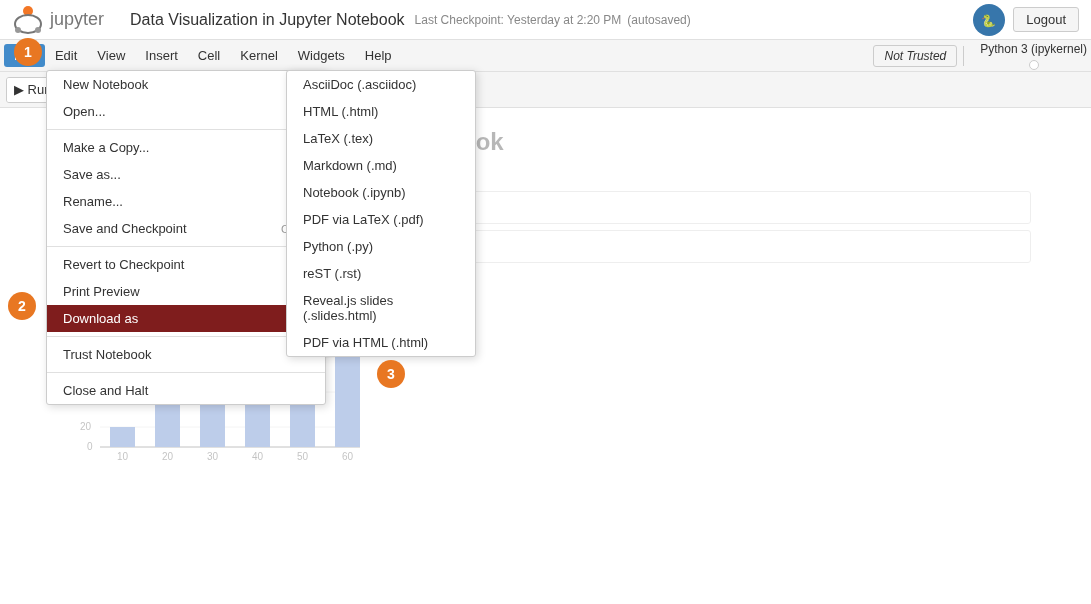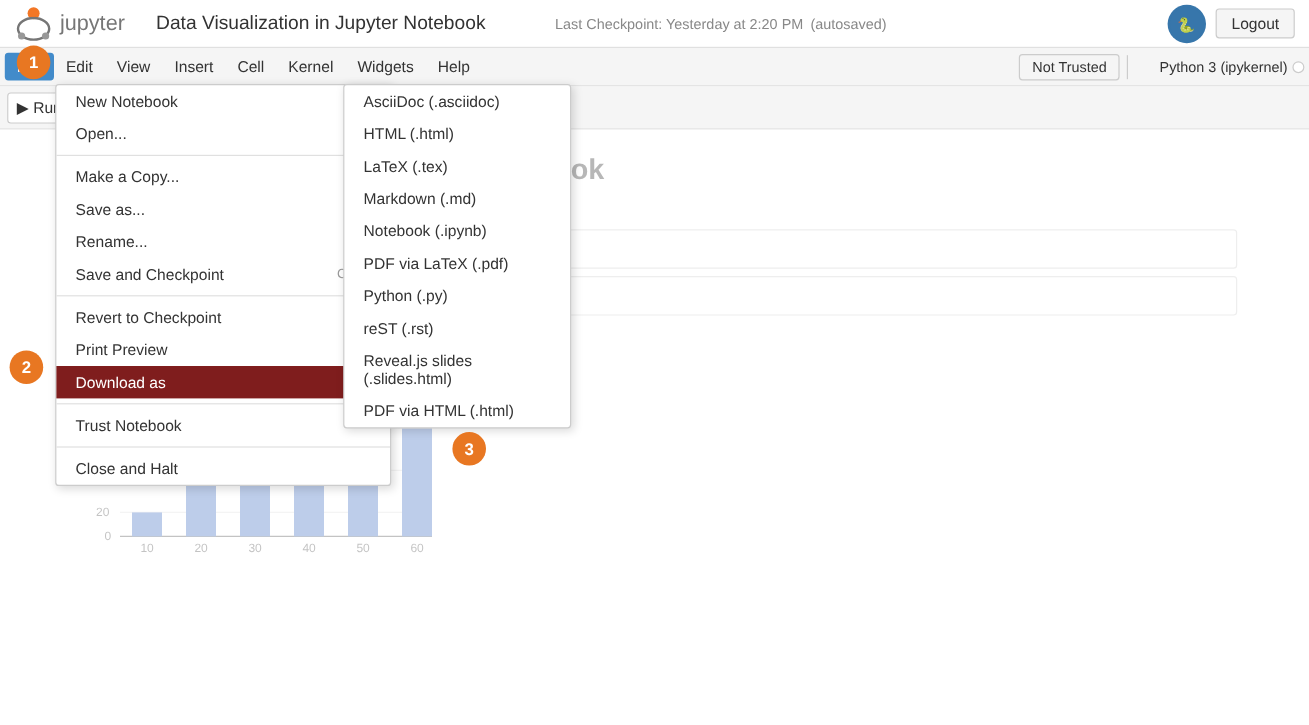--- a/index.html
+++ b/index.html
@@ -35,21 +35,20 @@
     .notebook-title {
       font-size: 16px;
       font-weight: 400;
       color: #333;
       margin-right: 10px;
     }
     .checkpoint-info {
       font-size: 12px;
       color: #888;
       margin-right: 6px;
-      margin-left: 48px;
     }
     .autosaved {
       font-size: 12px;
       color: #888;
     }
     .header-right {
       margin-left: auto;
       display: flex;
       align-items: center;
       gap: 8px;
@@ -100,28 +99,30 @@
     }
     .not-trusted-btn {
       margin-left: auto;
       border: 1px solid #ccc;
       background: #f5f5f5;
       padding: 3px 10px;
       border-radius: 3px;
       font-size: 12px;
       color: #333;
       cursor: pointer;
+      font-style: italic;
     }
     .kernel-info {
       display: flex;
       align-items: center;
       font-size: 12px;
       color: #333;
-      margin-left: 20px;
+      margin-left: 10px;
       gap: 4px;
+      flex-direction: column;
     }
     .kernel-circle {
       width: 10px;
       height: 10px;
       border-radius: 50%;
       border: 1px solid #ccc;
       background: #fff;
     }
     .separator {
       width: 1px;

